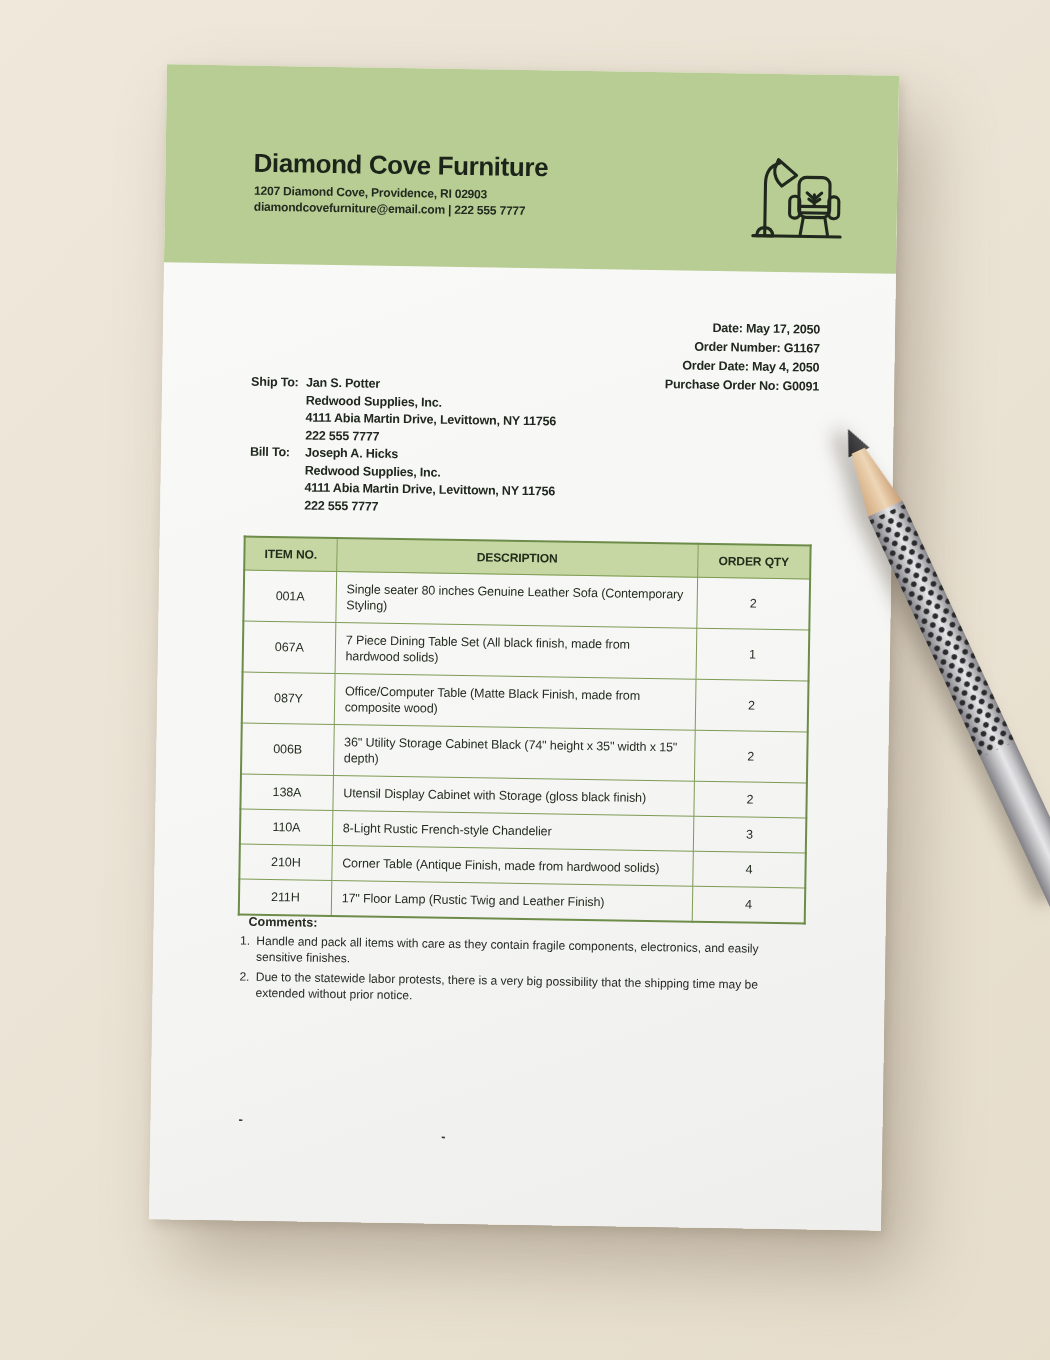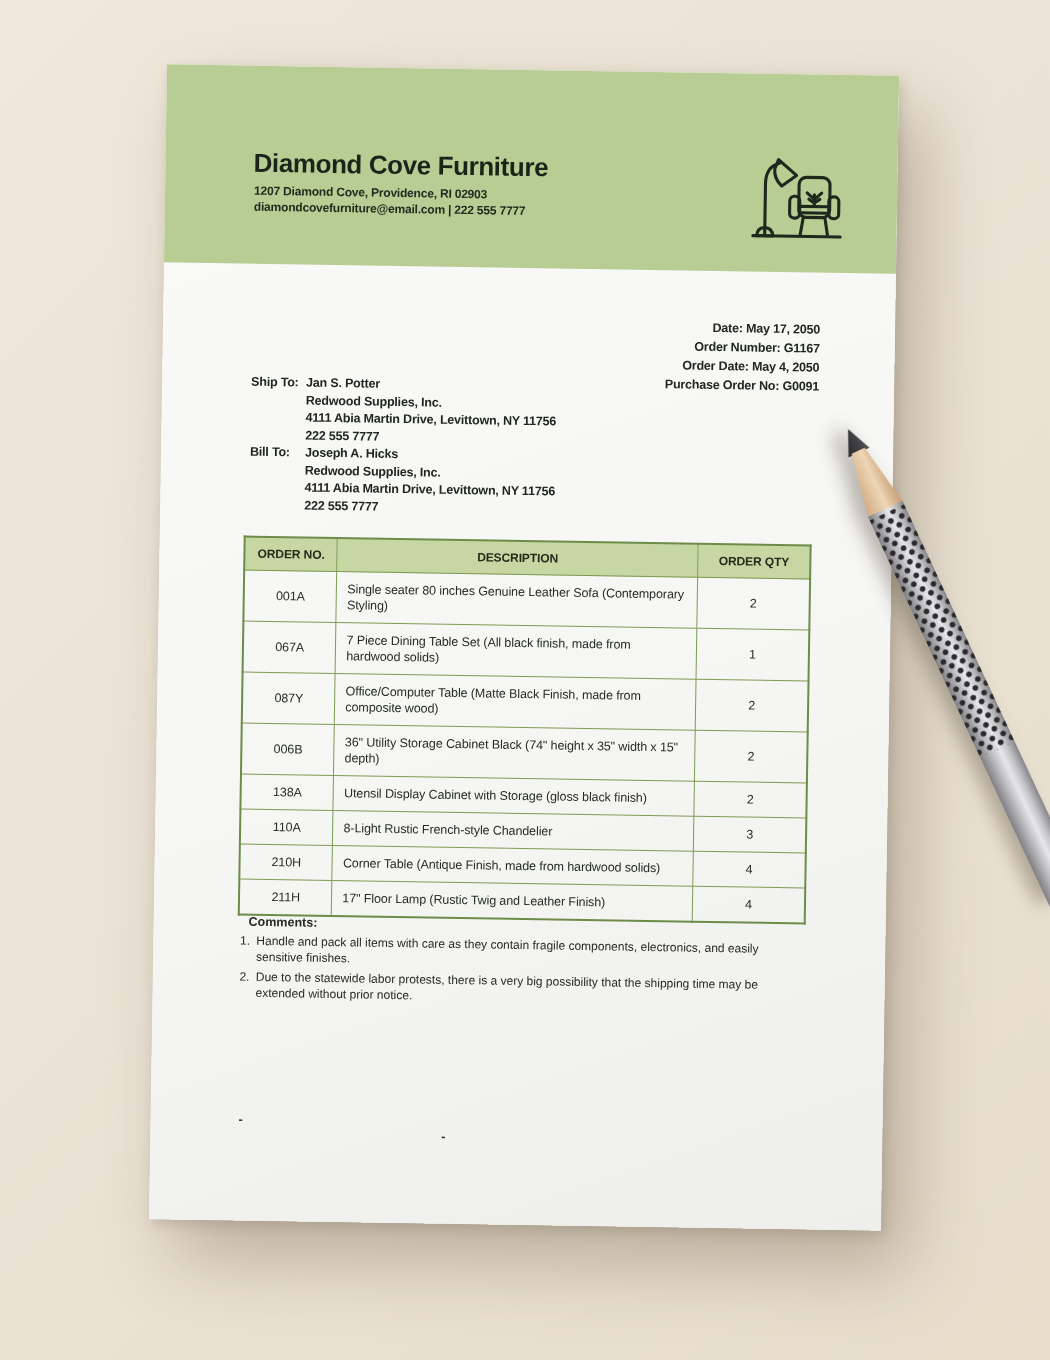--- a/index.html
+++ b/index.html
@@ -178,21 +178,21 @@
         <div>Redwood Supplies, Inc.</div>
         <div>4111 Abia Martin Drive, Levittown, NY 11756</div>
         <div>222 555 7777</div>
       </div>
     </div>
   </div>
 
   <table class="items">
     <thead>
       <tr>
-        <th>ORDER NO.</th>
+        <th>ITEM NO.</th>
         <th>DESCRIPTION</th>
         <th>ORDER QTY</th>
       </tr>
     </thead>
     <tbody>
       <tr>
         <td class="c-item">001A</td>
         <td class="c-desc">Single seater 80 inches Genuine Leather Sofa (Contemporary Styling)</td>
         <td class="c-qty">2</td>
       </tr>

